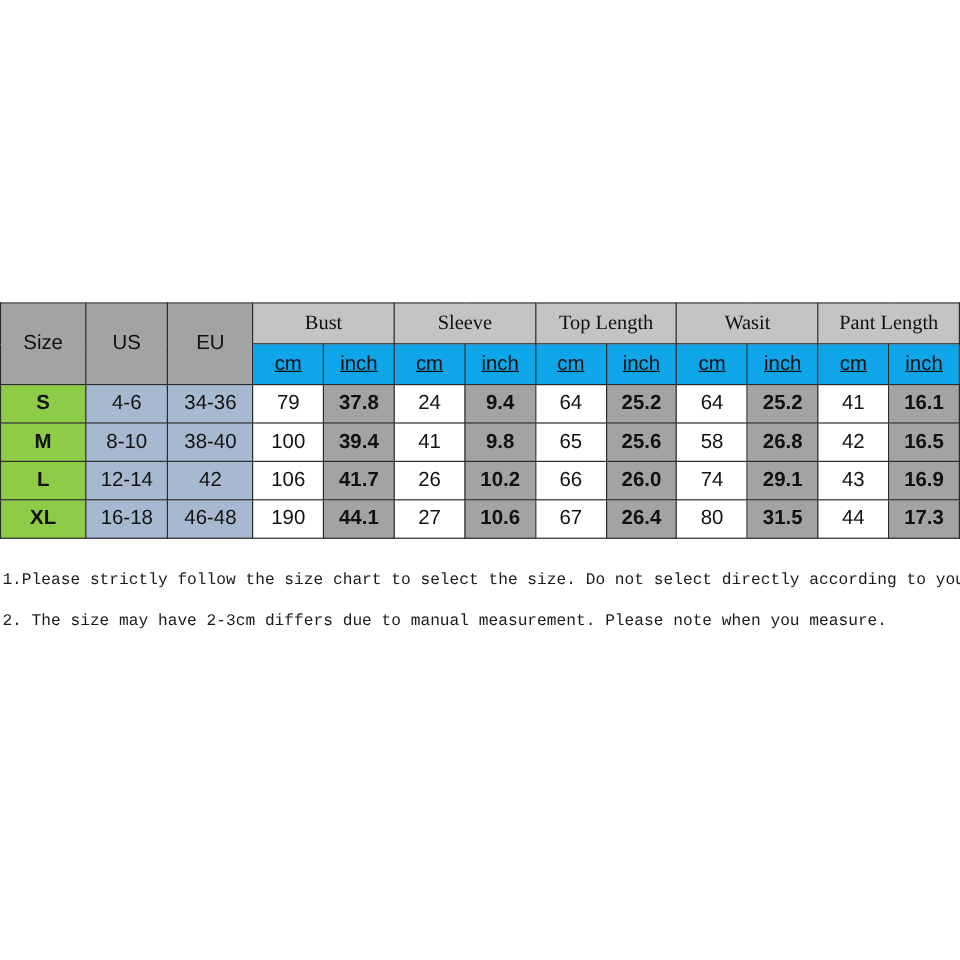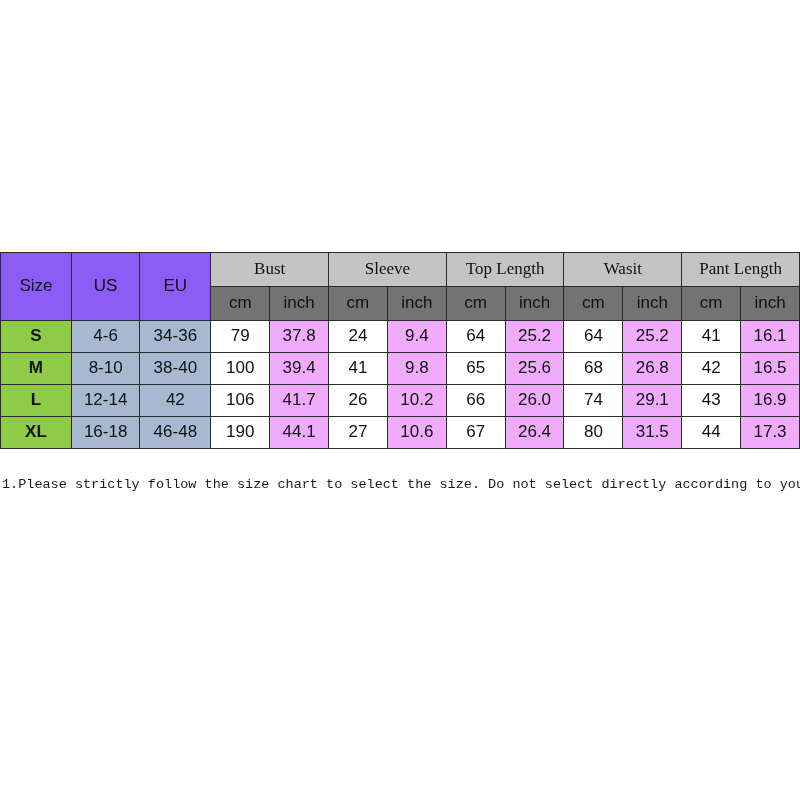--- a/index.html
+++ b/index.html
@@ -34,56 +34,58 @@
     text-align: center;
     vertical-align: middle;
     font-size: 17px;
     color: #111111;
     padding: 0;
     line-height: 1.1;
   }
 
   
   td.hdr {
-    background: #8b5cf6;
+    background: #a3a3a3;
     font-size: 18px;
     height: 33px;
   }
   td.hdr-span {
     background: #c4c4c4;
     font-size: 18px;
     height: 33px;
     font-family: Liberation Serif, serif;
   }
   td.hdr-unit {
-    background: #737373;
+    background: #0ea5e9;
     font-size: 17px;
     height: 33px;
+    text-decoration: underline;
   }
 
   
   tr.data-row td { height: 31px; }
 
   td.size-cell {
     background: #8ecb46;
     font-weight: bold;
     font-size: 18px;
   }
   td.region-cell {
     background: #a7b8d1;
     font-size: 17px;
     margin-left: 36px;
   }
   td.cm-cell {
     background: #ffffff;
     font-size: 17px;
   }
   td.inch-cell {
-    background: #f0abfc;
-    font-size: 17px;
+    background: #a3a3a3;
+    font-size: 17px;
+    font-weight: bold;
   }
 
   
   col.c-size   { width: 62px; }
   col.c-us     { width: 60px; }
   col.c-eu     { width: 62px; }
   col.c-num    { width: 51.5px; }
 
   
   #notes {
@@ -166,21 +168,21 @@
       <tr class="data-row">
         <td class="size-cell">M</td>
         <td class="region-cell">8-10</td>
         <td class="region-cell">38-40</td>
         <td class="cm-cell">100</td>
         <td class="inch-cell">39.4</td>
         <td class="cm-cell">41</td>
         <td class="inch-cell">9.8</td>
         <td class="cm-cell">65</td>
         <td class="inch-cell">25.6</td>
-        <td class="cm-cell">68</td>
+        <td class="cm-cell">58</td>
         <td class="inch-cell">26.8</td>
         <td class="cm-cell">42</td>
         <td class="inch-cell">16.5</td>
       </tr>
 
       <tr class="data-row">
         <td class="size-cell">L</td>
         <td class="region-cell">12-14</td>
         <td class="region-cell">42</td>
         <td class="cm-cell">106</td>
@@ -209,13 +211,14 @@
         <td class="inch-cell">31.5</td>
         <td class="cm-cell">44</td>
         <td class="inch-cell">17.3</td>
       </tr>
     </tbody>
   </table>
 </div>
 
 <div id="notes">
   <div class="note-line" id="note-1">1.Please strictly follow the size chart to select the size. Do not select directly according to your habits.</div>
+  <div class="note-line" id="note-2">2. The size may have 2-3cm differs due to manual measurement. Please note when you measure.</div>
 </div>
 
 </body></html>

